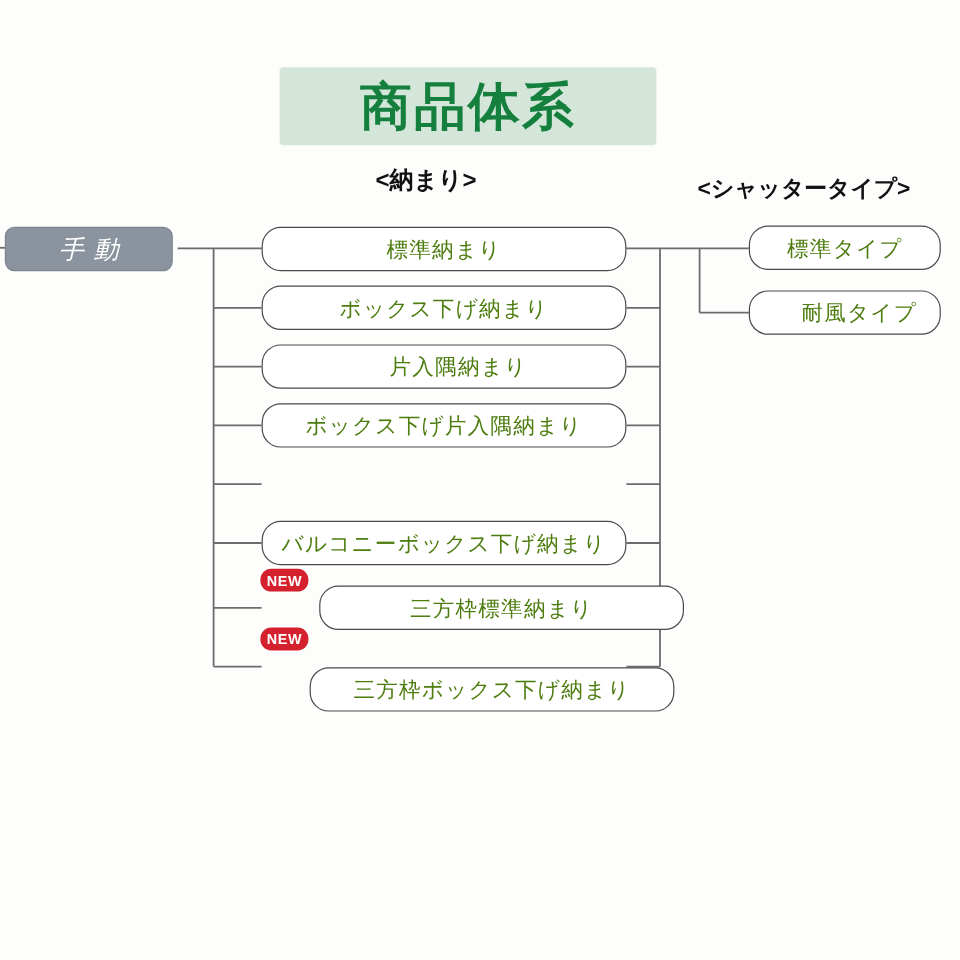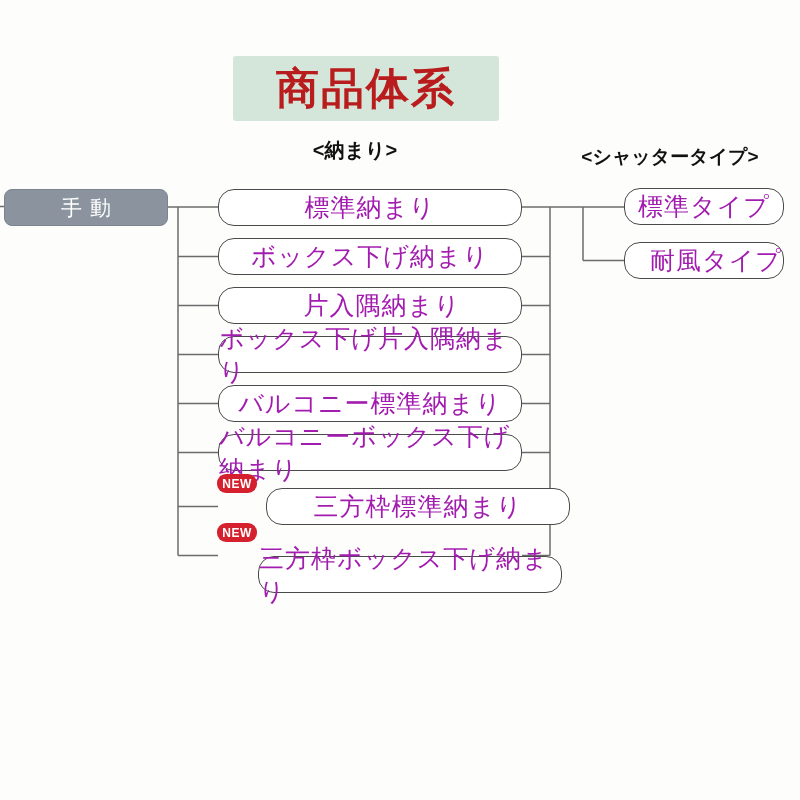--- a/index.html
+++ b/index.html
@@ -11,28 +11,28 @@
   }
   .canvas {
     position: relative;
     width: 800px;
     height: 800px;
     overflow: hidden;
   }
   .title {
     position: absolute;
     left: 233px; top: 56px;
-    width: 266px; height: 65px;
+    width: 314px; height: 65px;
     background: #d4e6da;
     border-radius: 3px;
     display: flex; align-items: center; justify-content: center;
     font-size: 43px;
     font-weight: 900;
     letter-spacing: 2px;
-    color: #b91c1c;
+    color: #15803d;
   }
   .col-heading {
     position: absolute;
     font-weight: 800;
     color: #111;
     text-align: center;
     white-space: nowrap;
   }
   .col-heading.fitting {
     left: 230px; top: 137px; width: 250px;
@@ -48,39 +48,40 @@
     width: 800px; height: 800px;
   }
   svg.connectors path {
     stroke: #6b6b6b;
     stroke-width: 1.5;
     fill: none;
   }
   .root-node {
     position: absolute;
     left: 4px; top: 189px;
-    width: 164px; height: 37px;
+    width: 140px; height: 37px;
     background: #8a939e;
     border: 1px solid #7b858f;
     border-radius: 8px;
     color: #ffffff;
     font-size: 21px;
     letter-spacing: 8px;
     padding-left: 8px;
     display: flex; align-items: center; justify-content: center;
     z-index: 2;
+    font-style: italic;
   }
   .node {
     position: absolute;
     background: #ffffff;
     border: 1.5px solid #4a4a4a;
     border-radius: 16px;
     display: flex; align-items: center; justify-content: center;
-    font-size: 25px;
-    color: #a21caf;
+    font-size: 18px;
+    color: #4d7c0f;
     letter-spacing: 1px;
     z-index: 2;
   }
   .fit-node { left: 218px; width: 304px; height: 37px; }
   .fit-0 { top: 189px; }
   .fit-1 { top: 238px; }
   .fit-2 { top: 287px; padding-left: 24px; }
   .fit-3 { top: 336px; }
   .fit-4 { top: 385px; }
   .fit-5 { top: 434px; }
@@ -148,21 +149,20 @@
     <path d="M583 207 V260.5"></path>
     <path d="M583 260.5 H624"></path>
   </svg>
 
   <div class="root-node">手動</div>
 
   <div class="node fit-node fit-0">標準納まり</div>
   <div class="node fit-node fit-1">ボックス下げ納まり</div>
   <div class="node fit-node fit-2">片入隅納まり</div>
   <div class="node fit-node fit-3">ボックス下げ片入隅納まり</div>
-  <div class="node fit-node fit-4">バルコニー標準納まり</div>
   <div class="node fit-node fit-5">バルコニーボックス下げ納まり</div>
   <div class="node fit-node fit-6">三方枠標準納まり</div>
   <div class="node fit-node fit-7">三方枠ボックス下げ納まり</div>
 
   <div class="new-badge badge-row-6">NEW</div>
   <div class="new-badge badge-row-7">NEW</div>
 
   <div class="node shutter-node shutter-0">標準タイプ</div>
   <div class="node shutter-node shutter-1">耐風タイプ</div>
 

